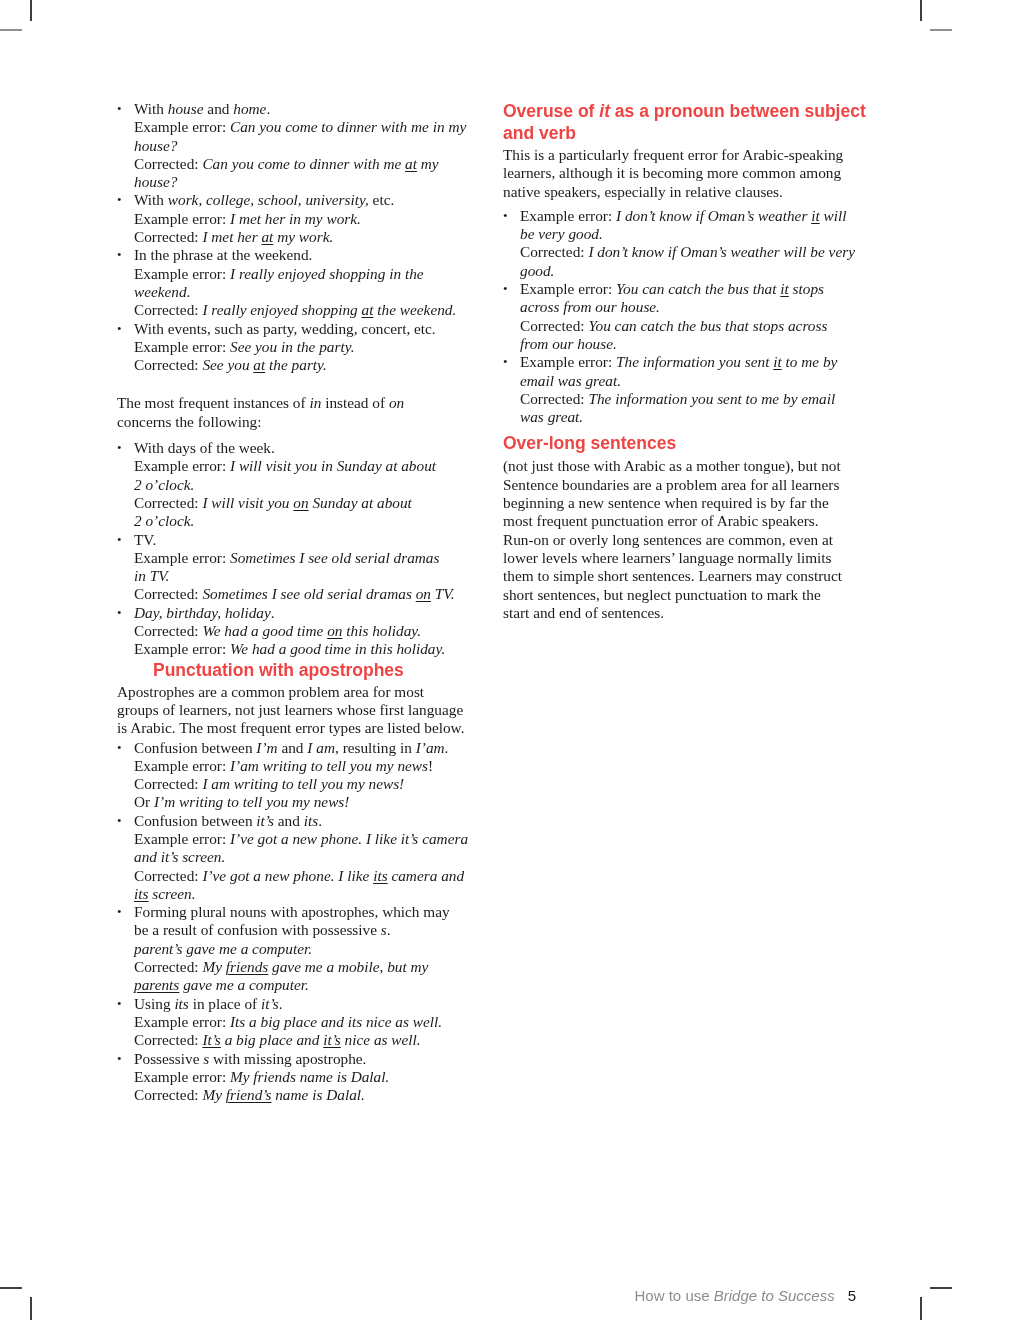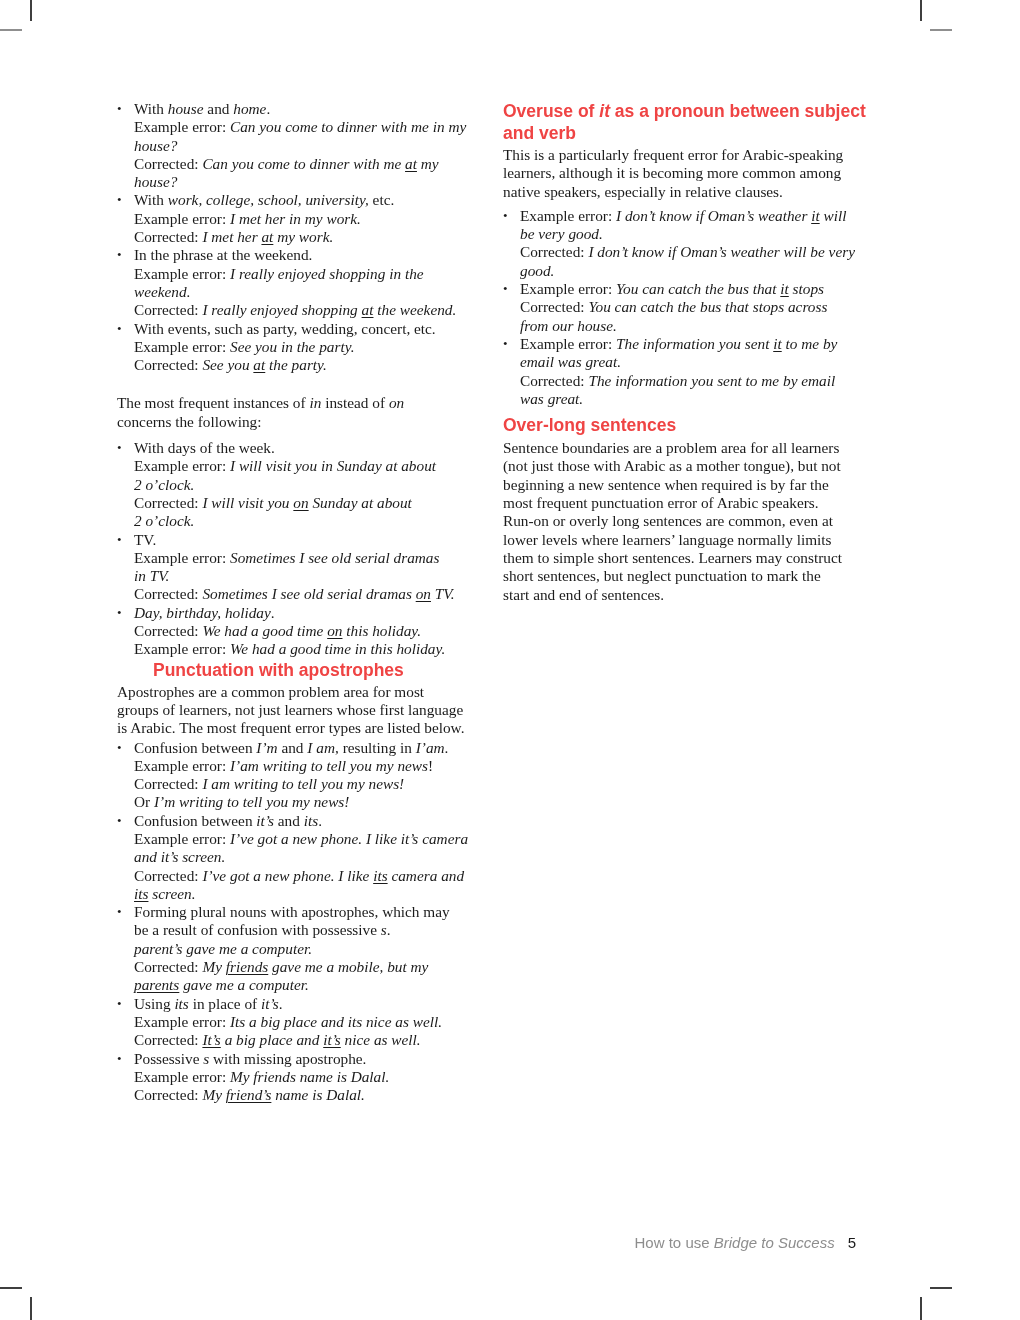--- a/index.html
+++ b/index.html
@@ -23,21 +23,21 @@
   #in-on-intro{margin-top:20px;}
   #in-on-list{margin-top:8px;}
   #apos-heading{margin-top:0;margin-bottom:2px;margin-left:36px;}
   #apos-intro{margin-top:0;}
   #apos-list{margin-top:1px;}
   #overuse-intro{margin-top:2px;}
   #overuse-list{margin-top:6px;}
   #overlong-heading{margin-top:6px;margin-bottom:3px;}
   #overlong-para{margin-top:0;}
   
-  .footer{position:absolute;top:1234px;left:0;width:856px;text-align:right;
+  .footer{position:absolute;top:1287px;left:0;width:856px;text-align:right;
           font-family:"Liberation Sans",sans-serif;font-size:15px;line-height:18px;color:#8d8d8d;}
   .f-book{font-style:italic;}
   .f-page{color:#1a1a1a;margin-left:13px;font-style:normal;}
 </style>
 </head>
 <body>
 
 <div class="page">
 
   <div class="cm" style="left:30px;top:0;width:2px;height:21px;"></div>
@@ -201,40 +201,41 @@
           <div class="ln"><span>Example error: </span><span class="it">I don’t know if Oman’s weather </span><span class="it ul">it</span><span class="it"> will</span></div>
           <div class="ln"><span class="it">be very good.</span></div>
           <div class="ln"><span>Corrected: </span><span class="it">I don’t know if Oman’s weather will be very</span></div>
           <div class="ln"><span class="it">good.</span></div>
         </div>
       </div>
       <div class="li">
         <span class="blt">•</span>
         <div class="li-body">
           <div class="ln"><span>Example error: </span><span class="it">You can catch the bus that </span><span class="it ul">it</span><span class="it"> stops</span></div>
+          <div class="ln"><span class="it">across from our house.</span></div>
           <div class="ln"><span>Corrected: </span><span class="it">You can catch the bus that stops across</span></div>
           <div class="ln"><span class="it">from our house.</span></div>
         </div>
       </div>
       <div class="li">
         <span class="blt">•</span>
         <div class="li-body">
           <div class="ln"><span>Example error: </span><span class="it">The information you sent </span><span class="it ul">it</span><span class="it"> to me by</span></div>
           <div class="ln"><span class="it">email was great.</span></div>
           <div class="ln"><span>Corrected: </span><span class="it">The information you sent to me by email</span></div>
           <div class="ln"><span class="it">was great.</span></div>
         </div>
       </div>
     </div>
 
     <h2 class="shead" id="overlong-heading">Over-long sentences</h2>
 
     <div class="para" id="overlong-para">
+      <div class="ln"><span>(not just those with Arabic as a mother tongue), but not</span></div>
       <div class="ln"><span>Sentence boundaries are a problem area for all learners</span></div>
-      <div class="ln"><span>(not just those with Arabic as a mother tongue), but not</span></div>
       <div class="ln"><span>beginning a new sentence when required is by far the</span></div>
       <div class="ln"><span>most frequent punctuation error of Arabic speakers.</span></div>
       <div class="ln"><span>Run-on or overly long sentences are common, even at</span></div>
       <div class="ln"><span>lower levels where learners’ language normally limits</span></div>
       <div class="ln"><span>them to simple short sentences. Learners may construct</span></div>
       <div class="ln"><span>short sentences, but neglect punctuation to mark the</span></div>
       <div class="ln"><span>start and end of sentences.</span></div>
     </div>
   </div>
 

